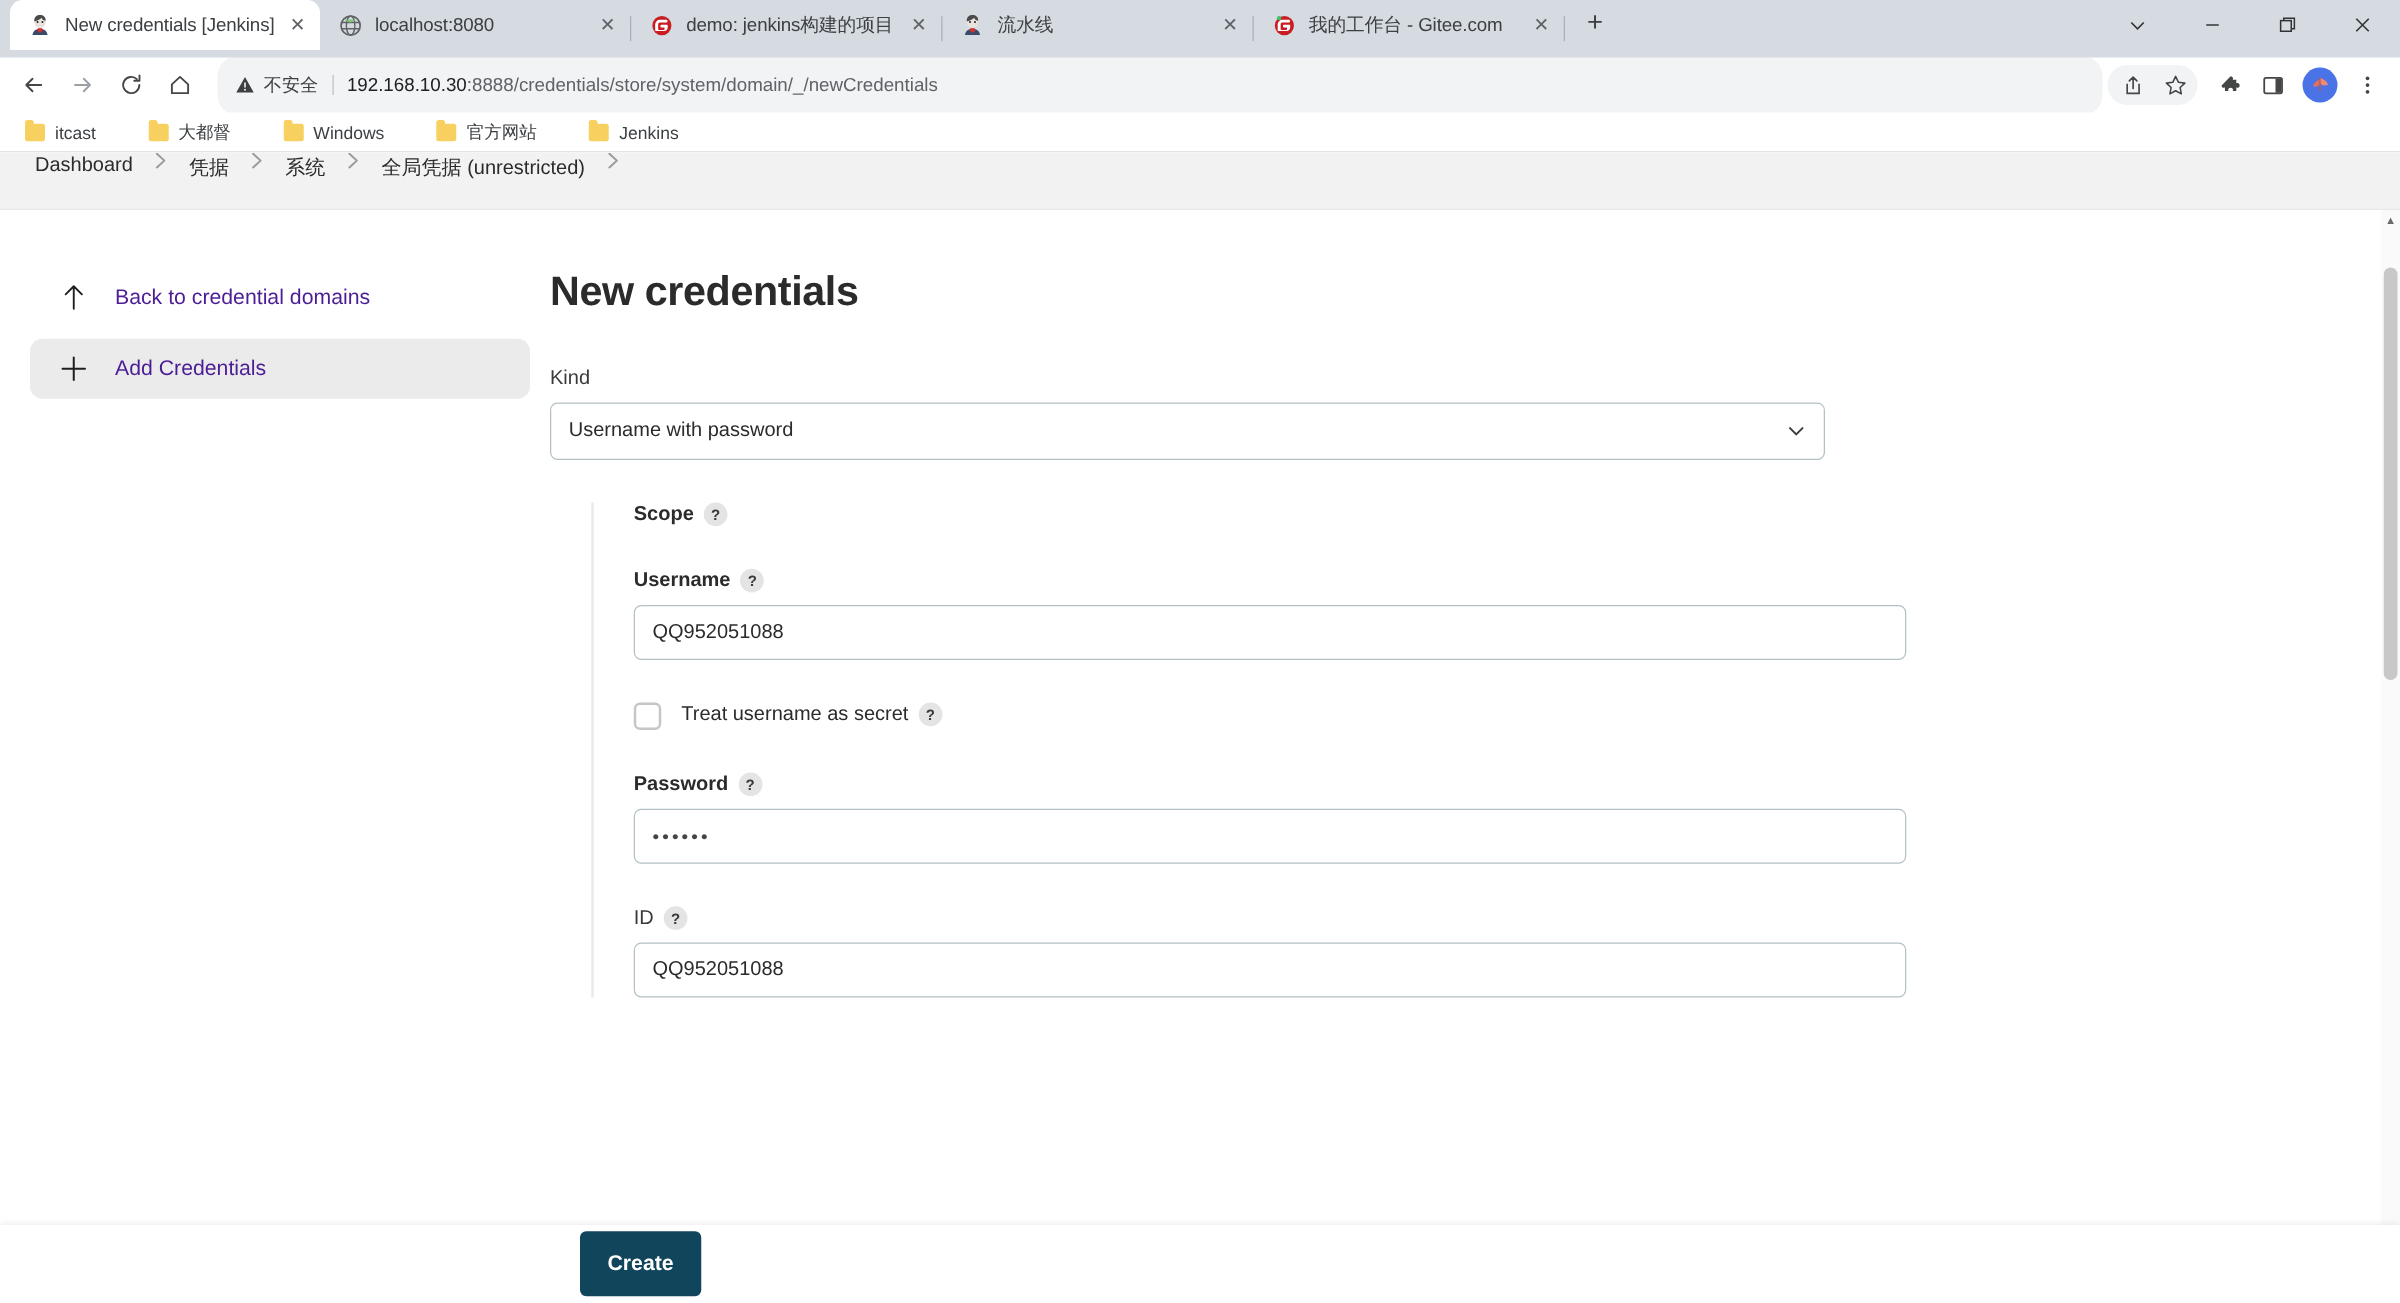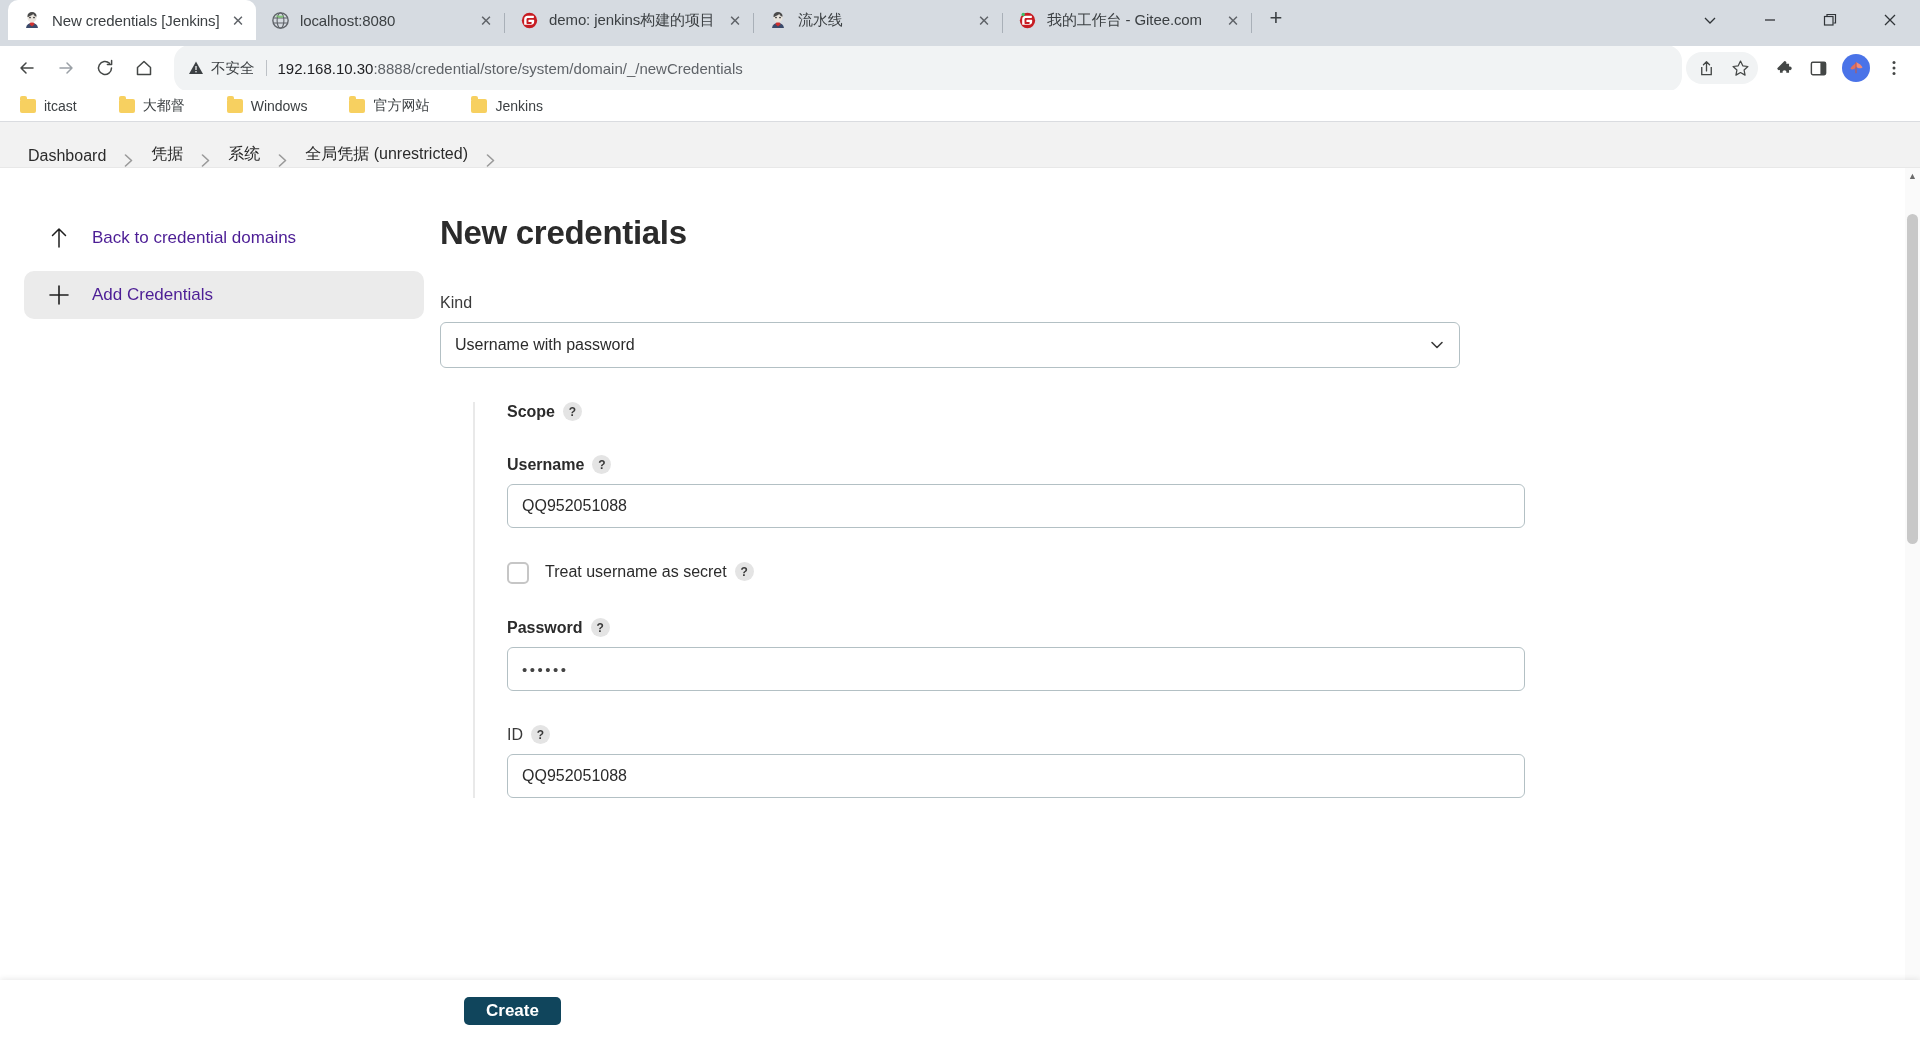--- a/index.html
+++ b/index.html
@@ -176,21 +176,21 @@
     flex: 1 1 auto;
     background: #ffffff;
     display: flex;
     flex-direction: column;
     position: relative;
     overflow: hidden;
   }
   .breadcrumb-bar {
     height: 46px;
     background: #f2f2f2;
-    display: flex; align-items: flex-end;
+    display: flex; align-items: flex-start;
     padding: 0 0 0 22px;
     border-bottom: 1px solid #e8e8e8;
     flex: 0 0 46px;
   }
   .crumb {
     font-size: 16px;
     color: #2b2b2b;
     padding: 2px 6px;
     border-radius: 4px;
     white-space: nowrap;
@@ -323,21 +323,21 @@
     display: flex; align-items: center;
     padding-left: 464px;
   }
   .create-btn {
     background: #10455c;
     color: #ffffff;
     font-size: 17px;
     font-weight: bold;
     border: none;
     border-radius: 5px;
-    height: 28px;
+    height: 52px;
     padding: 0 22px;
     cursor: pointer;
     font-family: "Liberation Sans", sans-serif;
   }
 
   .scrollbar {
     position: absolute;
     right: 0; top: 0; bottom: 0;
     width: 15px;
     background: #fafafa;
@@ -485,21 +485,21 @@
     <div class="omnibox">
       <span class="warn-icon">
         <svg width="16" height="16" viewBox="0 0 16 16">
             <path d="M8 1.6L15 14H1z" fill="#3c4043"></path>
             <path d="M8 6v4" stroke="#f1f3f4" stroke-width="1.3"></path>
             <circle cx="8" cy="11.8" r=".8" fill="#f1f3f4"></circle>
           </svg>
       </span>
       <span class="notsecure">不安全</span>
       <span class="omni-divider"></span>
-      <span class="url"><span>192.168.10.30</span><span class="dim">:8888/credential/store/system/domain/_/newCredentials</span></span>
+      <span class="url"><span>192.168.10.30</span><span class="dim">:8888/credentials/store/system/domain/_/newCredentials</span></span>
       <span style="flex:1 1 auto"></span>
     </div>
 
     <div class="tb-right">
       <div class="omni-actions">
         <div class="tb-icon">
           <svg width="19" height="19" viewBox="0 0 20 20">
               <path d="M5 8.5v8h10v-8" fill="none" stroke="#444746" stroke-width="1.4"></path>
               <path d="M10 12.5V2.8m0 0L6.8 6M10 2.8L13.2 6" fill="none" stroke="#444746" stroke-width="1.4" stroke-linecap="round"></path>
             </svg>

